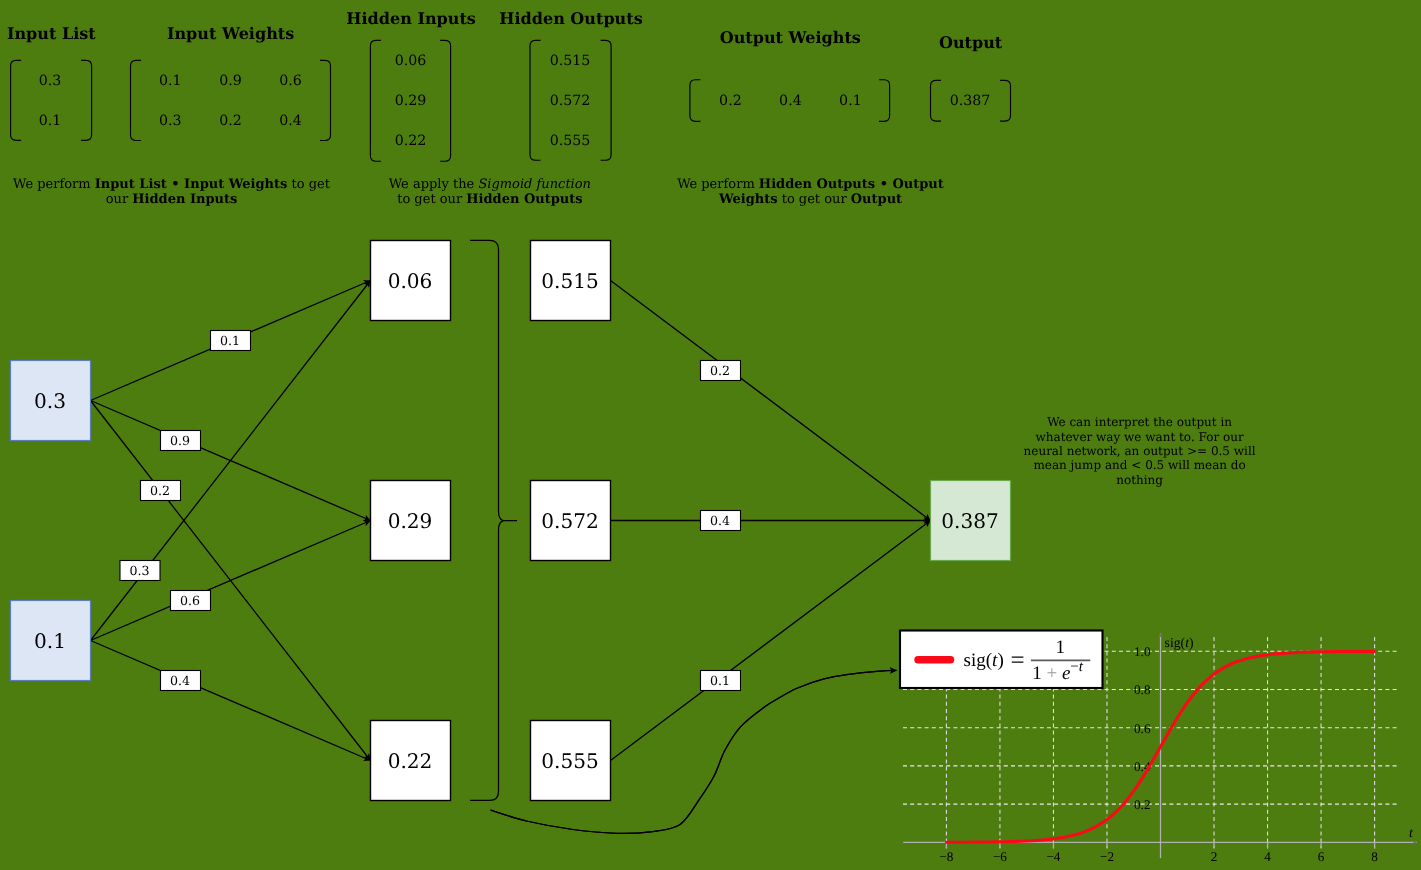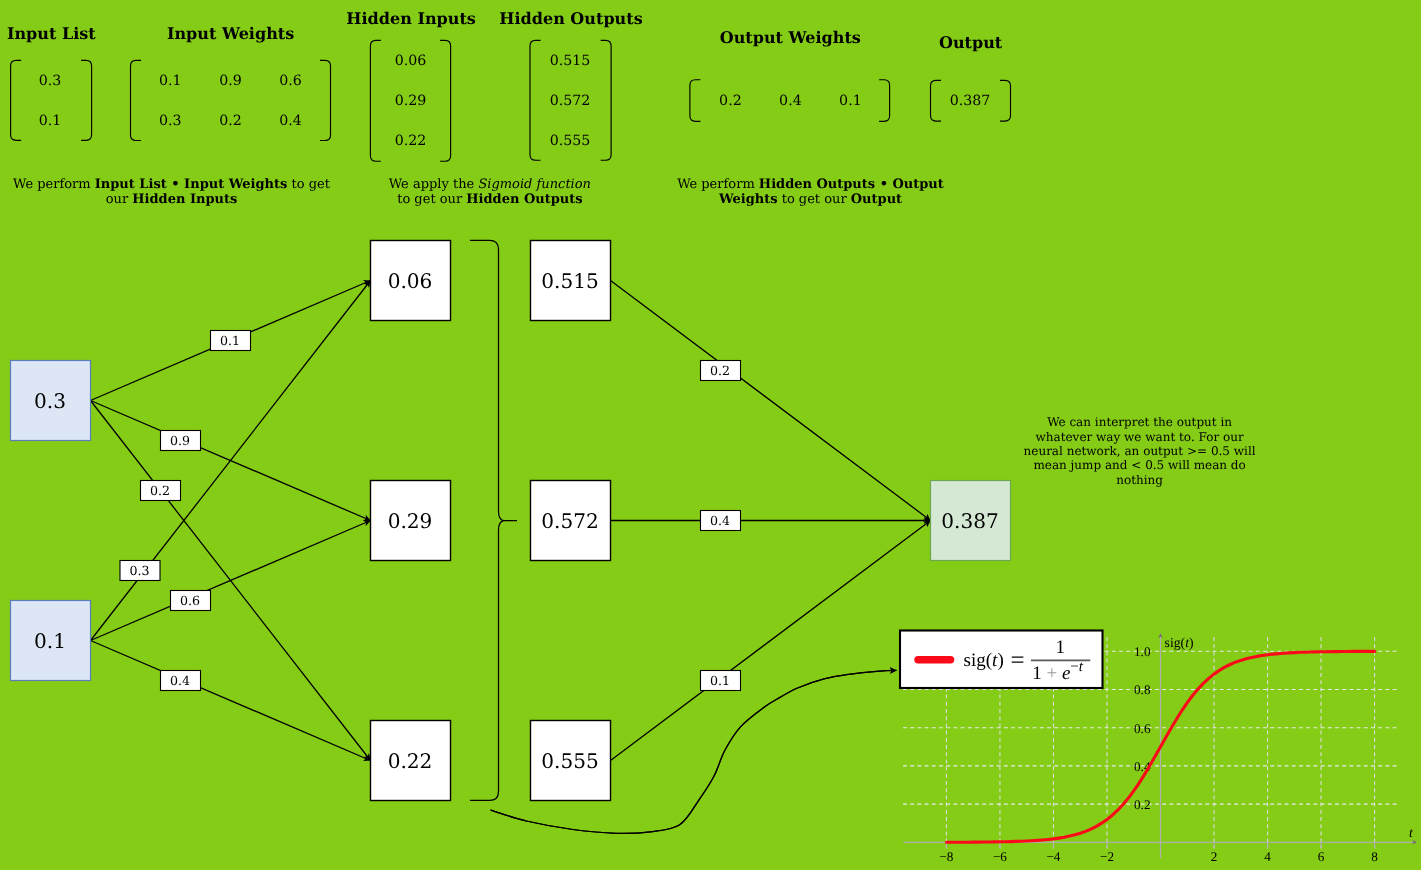--- a/index.html
+++ b/index.html
@@ -1,18 +1,18 @@
 <!DOCTYPE html>
 <html><head>
 <meta charset="utf-8">
 <title>Neural Network Forward Pass</title>
 <style>
   html,body{margin:0;padding:0;background:#ffffff;}
   body{width:1421px;height:870px;overflow:hidden;font-family:"DejaVu Serif", serif;}
-  #page{position:relative;width:1421px;height:870px;background:#84cc16;}
+  #page{position:relative;width:1421px;height:870px;background:#4d7c0f;}
   svg#scene{position:absolute;left:0;top:0;width:1421px;height:870px;}
   #scene text{font-family:"DejaVu Serif", serif;fill:#000;}
   #page{will-change:transform;}
   #scene{text-rendering:geometricPrecision;}
   .hdr{font-weight:bold;font-size:16.05px;}
   .matval{font-size:14.2px;}
   .caption{font-size:13px;}
   .note{font-size:12px;}
   .cb{font-weight:bold;}
   .ci{font-style:italic;}

